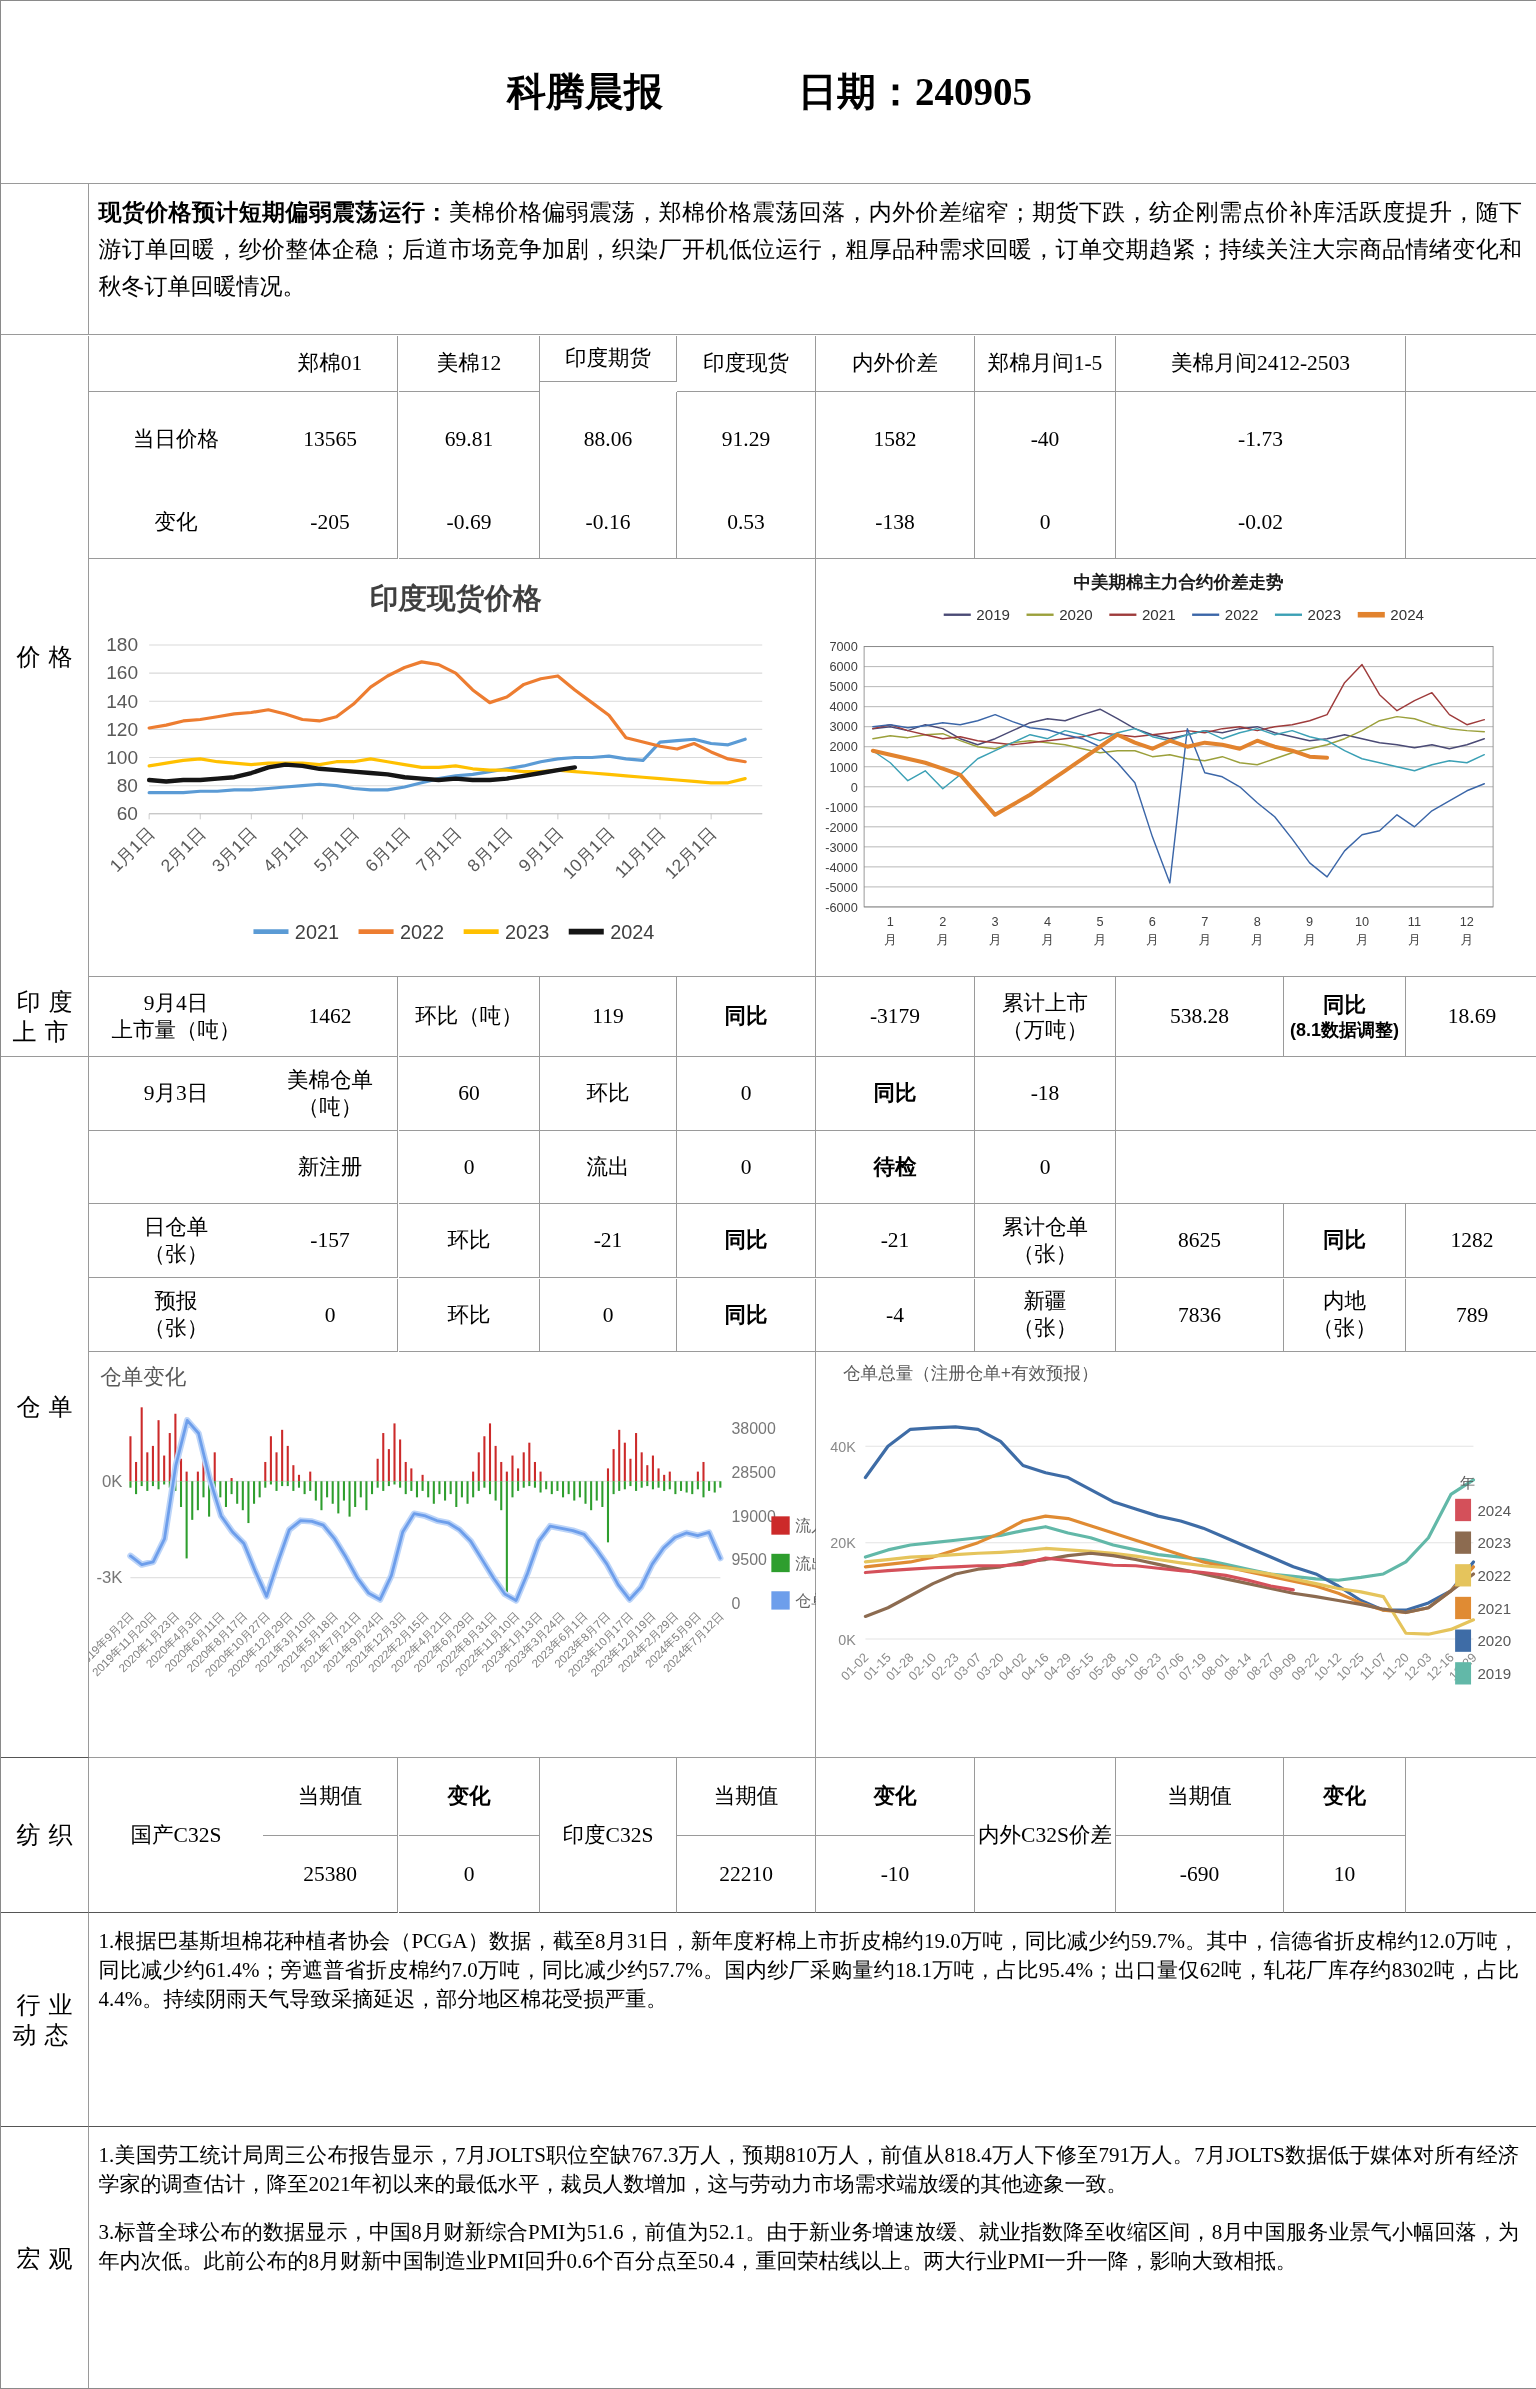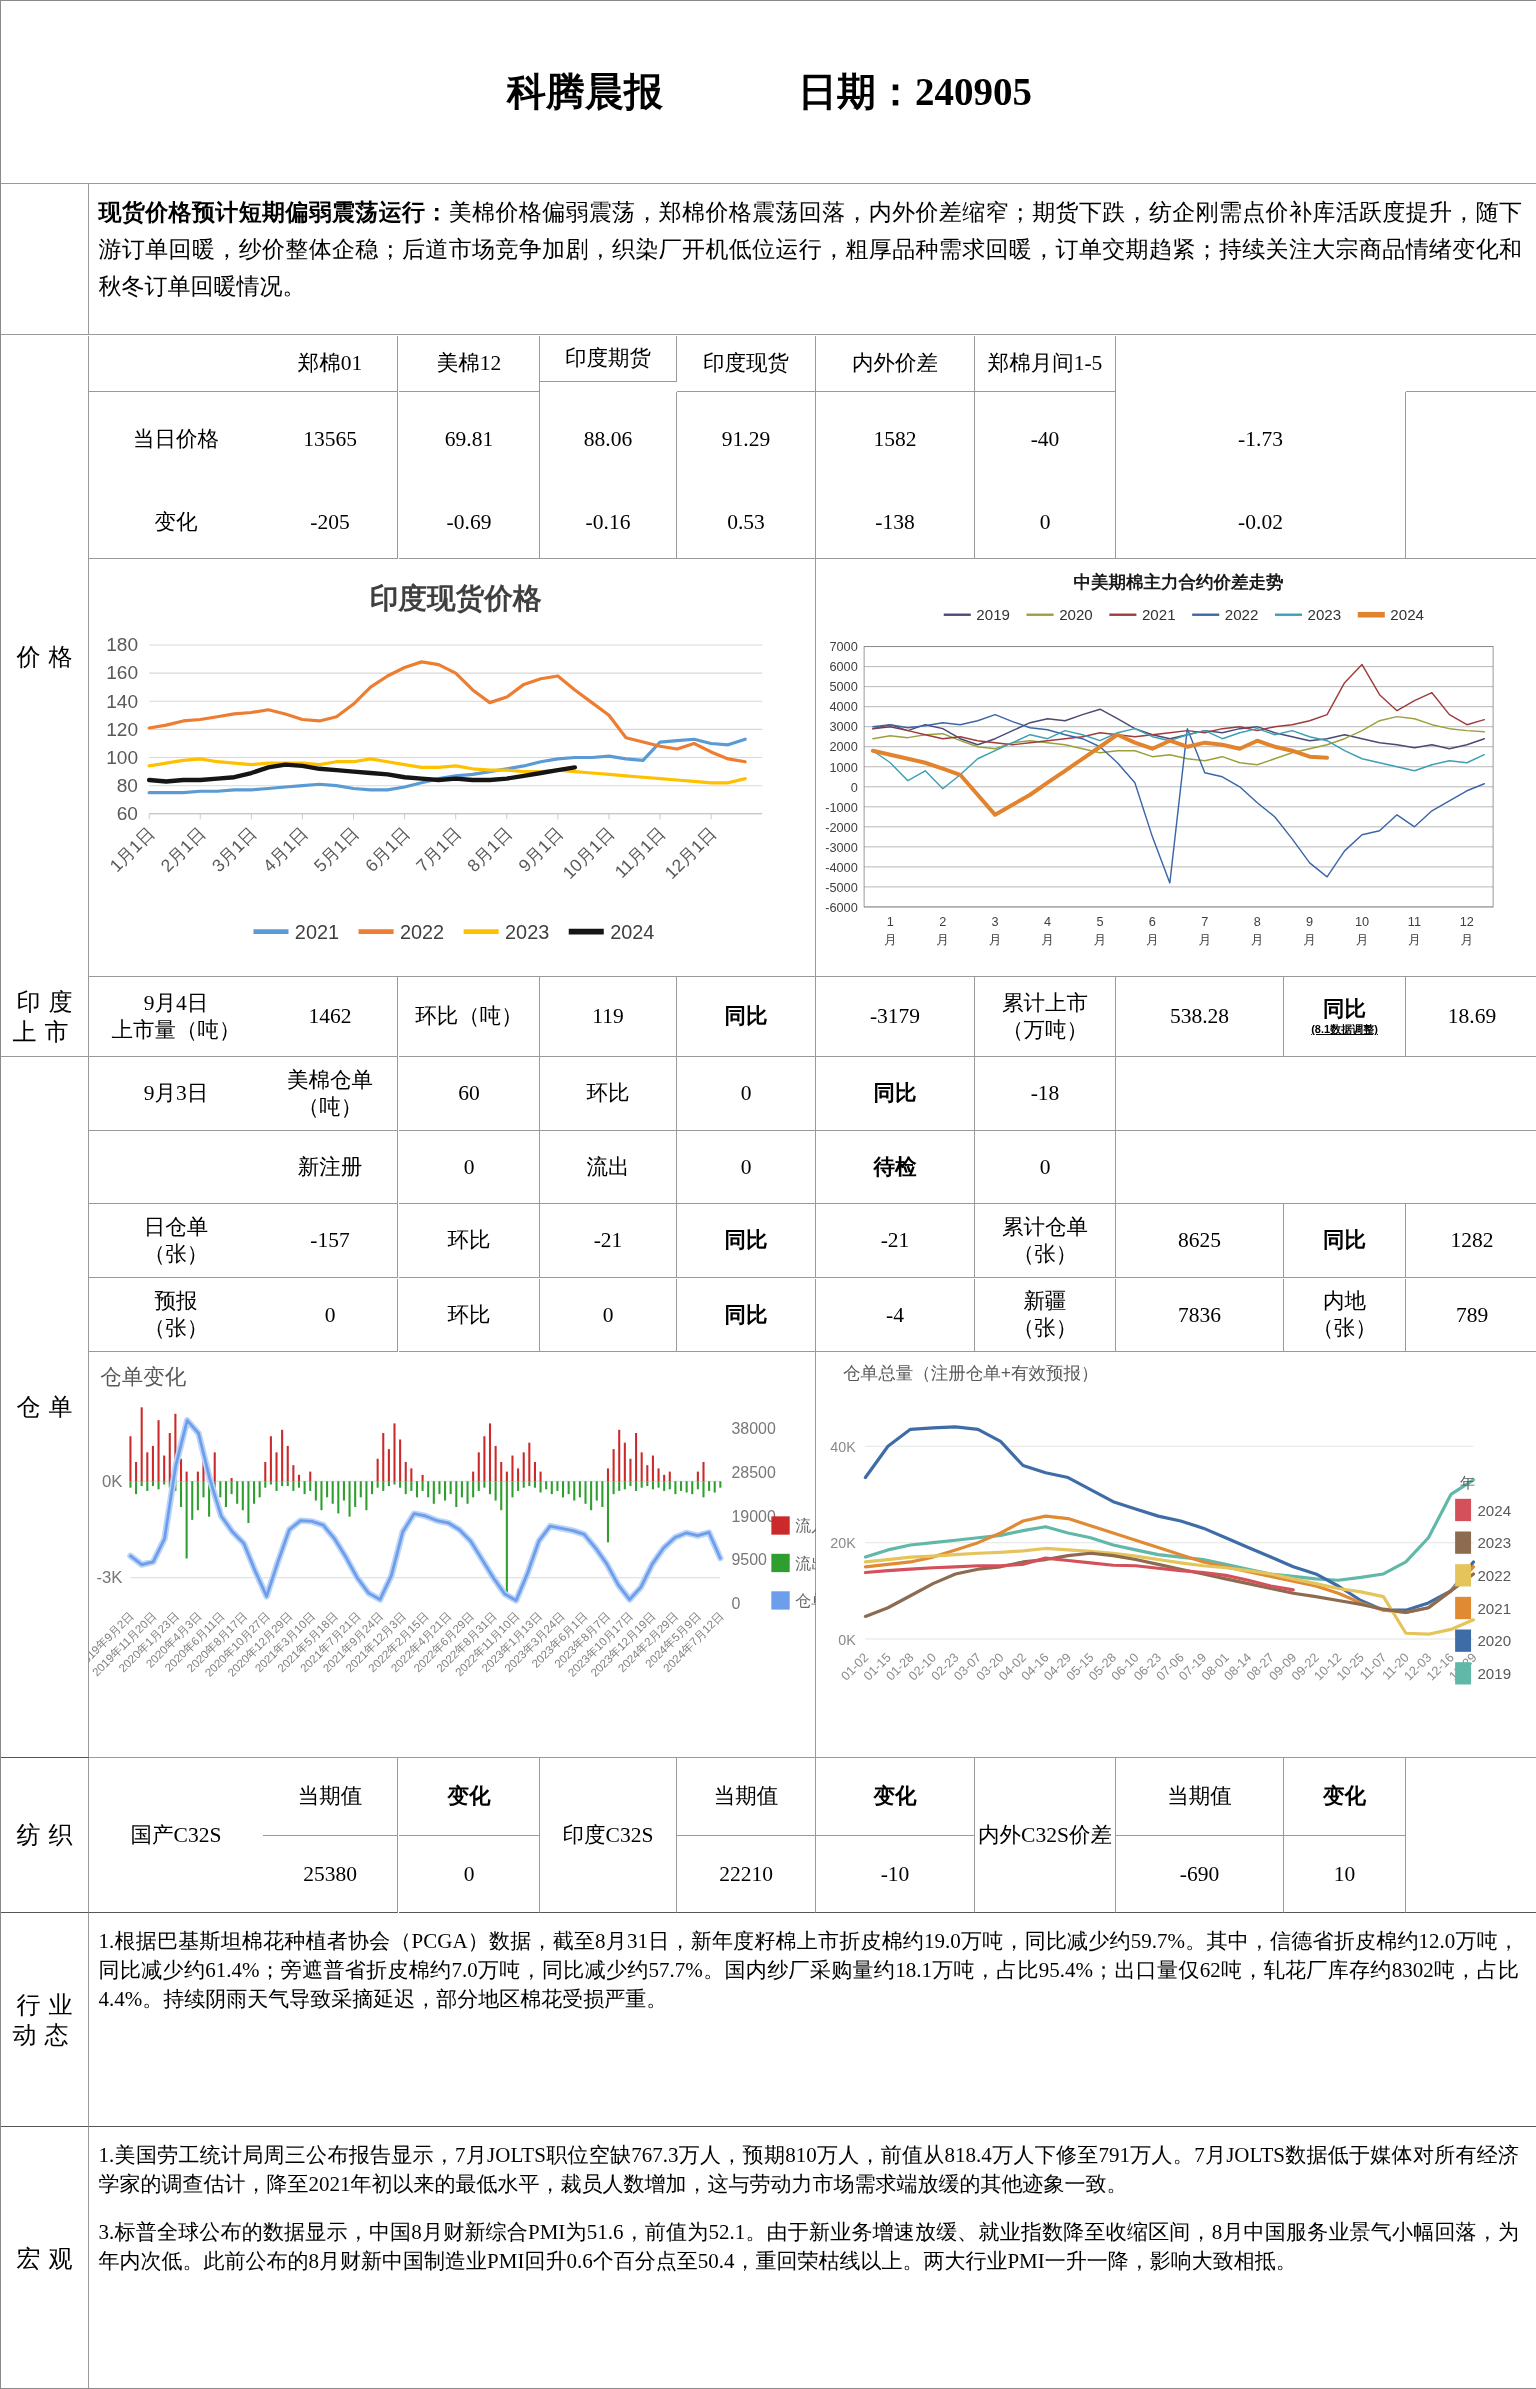--- a/index.html
+++ b/index.html
@@ -16,21 +16,21 @@
             border-bottom:0.8px solid #9a9a9a;display:flex;align-items:center;justify-content:center;gap:135px;
             font-size:39px;font-weight:bold;}
   .summary{position:absolute;left:88px;top:183px;width:1449px;height:151px;box-sizing:border-box;
            border-bottom:0.8px solid #9a9a9a;padding:9.6px 16px 0 9.6px;font-size:23px;line-height:37px;
            text-align:justify;}
   .textblock{position:absolute;box-sizing:border-box;padding:14.3px 19px 0 9.6px;font-size:21px;line-height:29px;
              text-align:justify;border-bottom:0.8px solid #9a9a9a;}
   .textblock p{margin:0 0 19px 0;}
   .chartcell{position:absolute;box-sizing:border-box;border-right:0.8px solid #9a9a9a;border-bottom:0.8px solid #9a9a9a;background:#fff;}
   svg text{font-family:"Liberation Sans","DejaVu Sans",sans-serif;}
-  .sm2{font-size:11px;display:block;text-decoration:underline;}
+  .sm2{font-size:18px;display:block;}
   .l5wrap{display:flex;flex-direction:column;align-items:center;}
 </style>
 </head>
 <body>
 
 <div id="sheet">
 
   <div class="titlerow">
     <span>科腾晨报</span>
     <span>日期：240905</span>
@@ -50,20 +50,21 @@
   <div class="cell lab sep" style="left:0;top:1912px;width:88px;height:214px">行业
 动态</div>
 
   <div class="cell" style="left:88px;top:335px;width:175px;height:56px"></div>
   <div class="cell" style="left:262px;top:335px;width:135px;height:56px">郑棉01</div>
   <div class="cell" style="left:398px;top:335px;width:141px;height:56px">美棉12</div>
   <div class="cell" style="left:539px;top:335px;width:137px;height:46px">印度期货</div>
   <div class="cell" style="left:676px;top:335px;width:139px;height:56px">印度现货</div>
   <div class="cell" style="left:815px;top:335px;width:159px;height:56px">内外价差</div>
   <div class="cell" style="left:974px;top:335px;width:141px;height:56px">郑棉月间1-5</div>
+  <div class="cell" style="left:1115px;top:335px;width:290px;height:56px">美棉月间2412-2503</div>
   <div class="cell" style="left:1405px;top:335px;width:132px;height:56px;border-right:none"></div>
 
   <div class="cell" style="left:88px;top:391px;width:175px;height:96px">当日价格</div>
   <div class="cell" style="left:262px;top:391px;width:135px;height:96px">13565</div>
   <div class="cell" style="left:398px;top:391px;width:141px;height:96px">69.81</div>
   <div class="cell" style="left:539px;top:391px;width:137px;height:96px">88.06</div>
   <div class="cell" style="left:676px;top:391px;width:139px;height:96px">91.29</div>
   <div class="cell" style="left:815px;top:391px;width:159px;height:96px">1582</div>
   <div class="cell" style="left:974px;top:391px;width:141px;height:96px">-40</div>
   <div class="cell" style="left:1115px;top:391px;width:290px;height:96px">-1.73</div>

